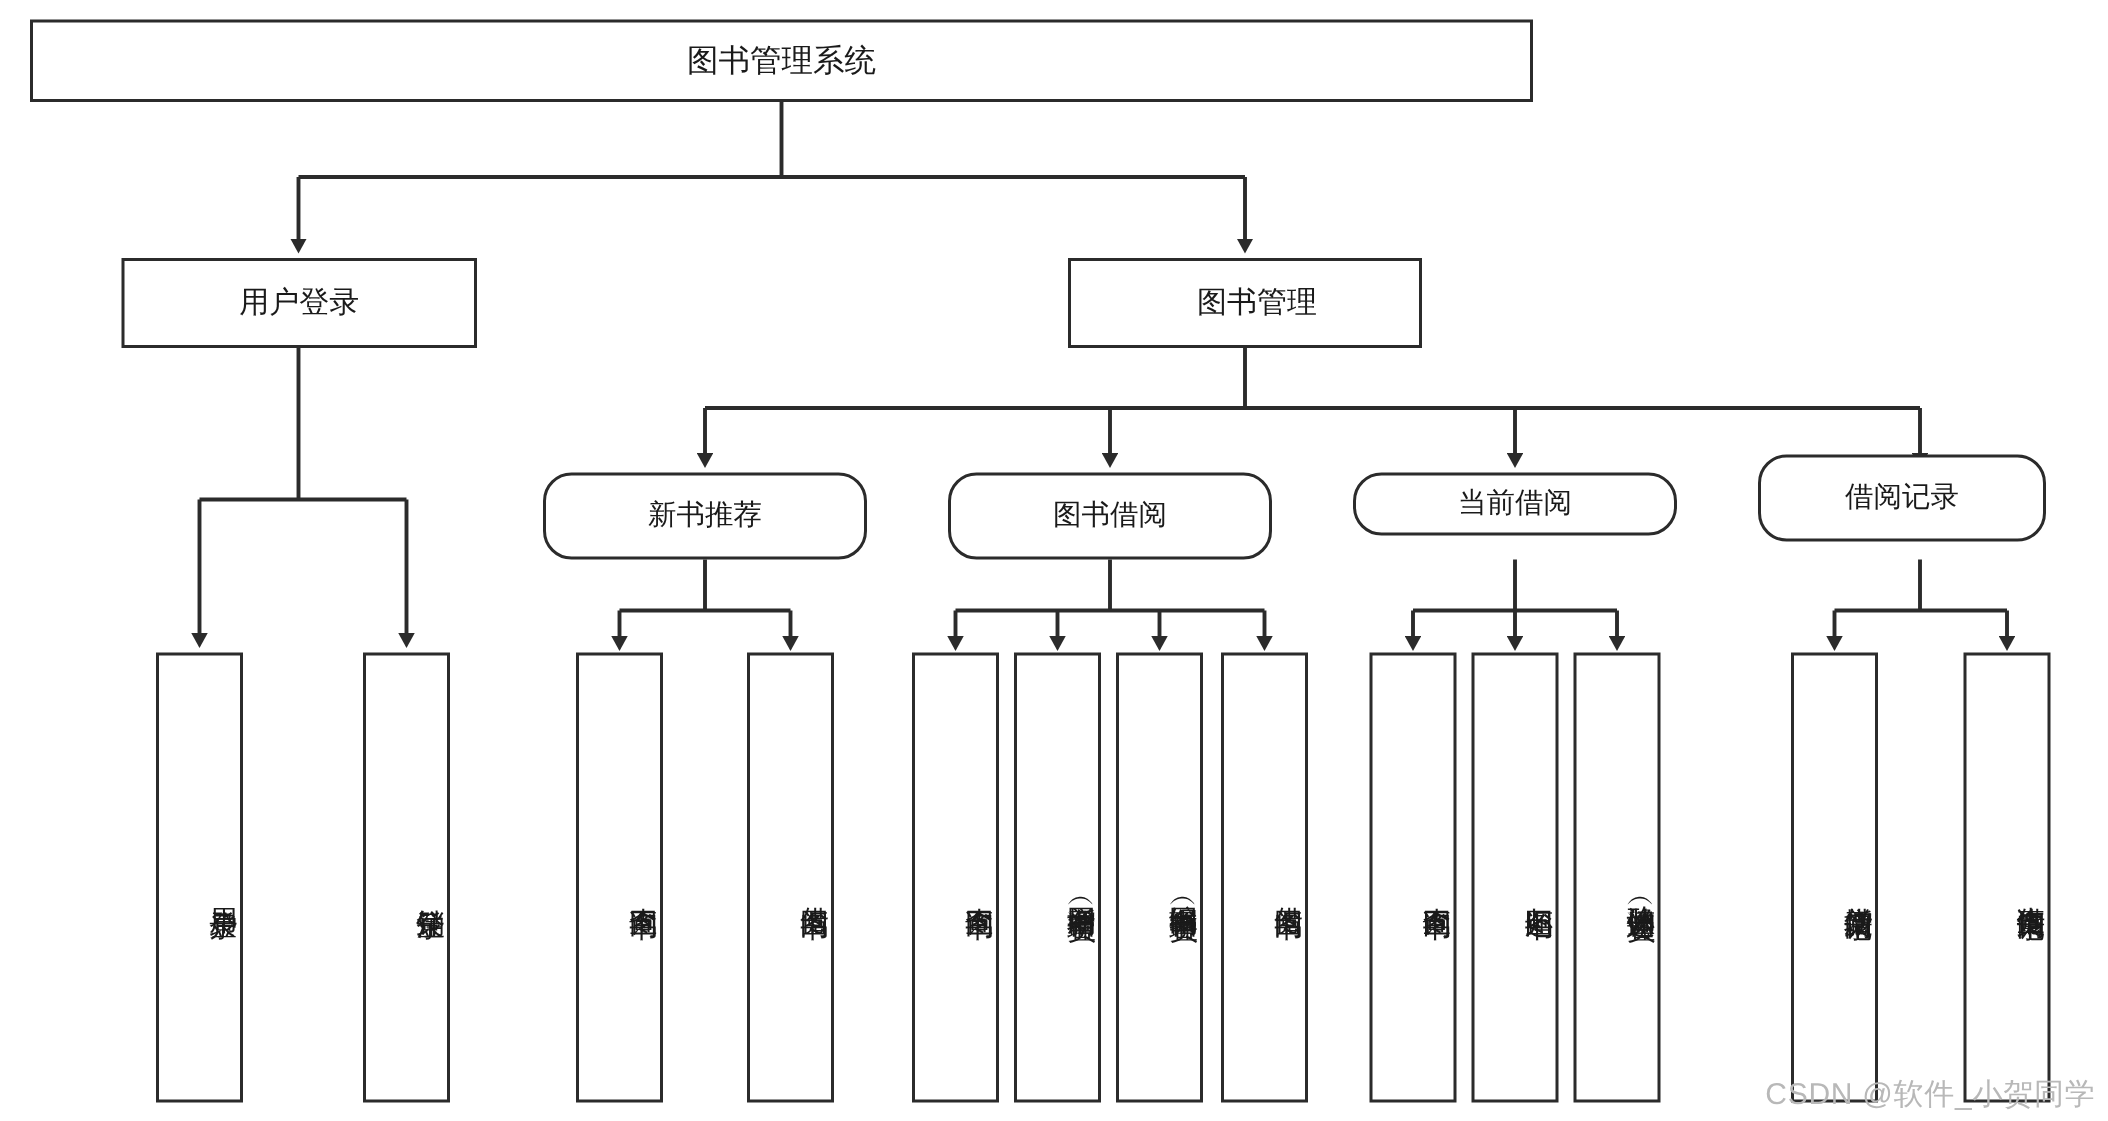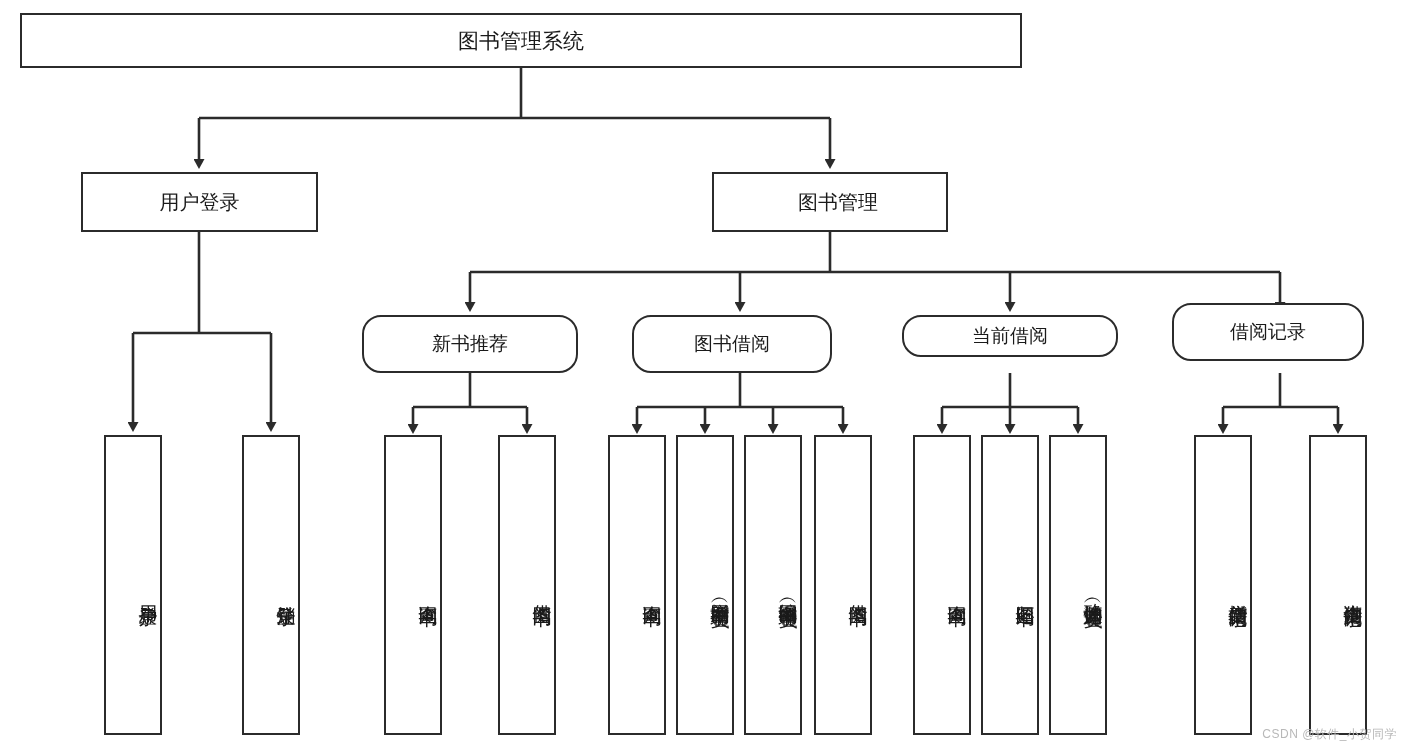--- a/index.html
+++ b/index.html
@@ -59,21 +59,21 @@
     letter-spacing: 1px;
   }
   .node.leaf > span {
     writing-mode: vertical-rl;
     text-orientation: upright;
   }
   #watermark {
     position: absolute;
     right: 8px;
     bottom: 4px;
-    font-size: 12px;
+    font-size: 20px;
     color: #b8b8b8;
     white-space: nowrap;
     letter-spacing: 0.5px;
   }
 </style>
 </head>
 <body>
 
 <div id="diagram">
 
@@ -134,21 +134,21 @@
   <div class="node lvl2" style="left:81px; top:172px; width:237px; height:60px;">
     <span>用户登录</span>
   </div>
   <div class="node lvl2" style="left:712px; top:172px; width:236px; height:60px;padding-left:16px;">
     <span>图书管理</span>
   </div>
 
   <div class="node lvl3" style="left:362px; top:315px; width:216px; height:58px;">
     <span>新书推荐</span>
   </div>
-  <div class="node lvl3" style="left:632px; top:315px; width:200px; height:58px;">
+  <div class="node lvl3" style="left:632px; top:315px; width:216px; height:58px;">
     <span>图书借阅</span>
   </div>
   <div class="node lvl3" style="left:902px; top:315px; width:216px; height:42px;">
     <span>当前借阅</span>
   </div>
   <div class="node lvl3" style="left:1172px; top:303px; width:192px; height:58px;">
     <span>借阅记录</span>
   </div>
 
   <div class="node leaf" style="left:104px; top:435px; width:58px; height:300px;">

